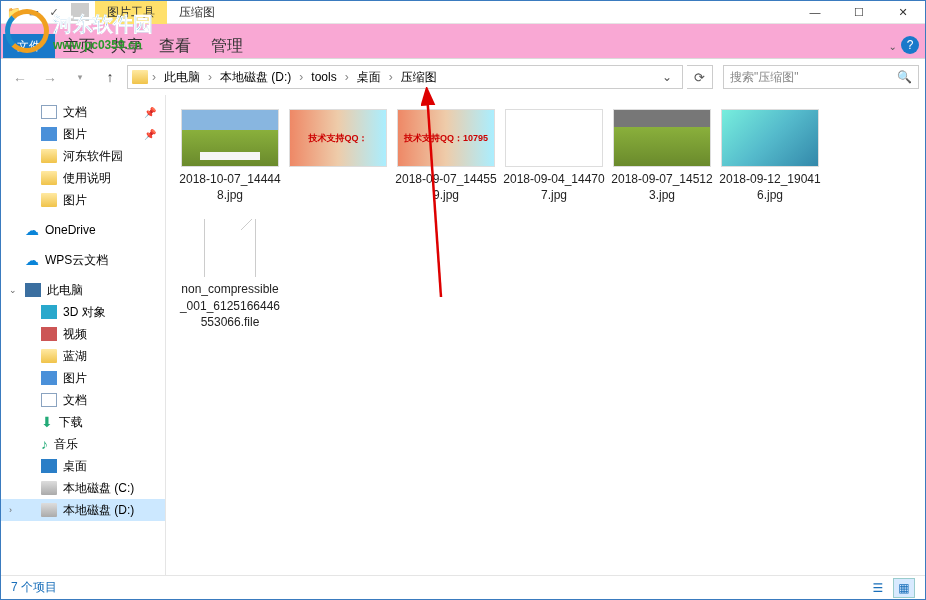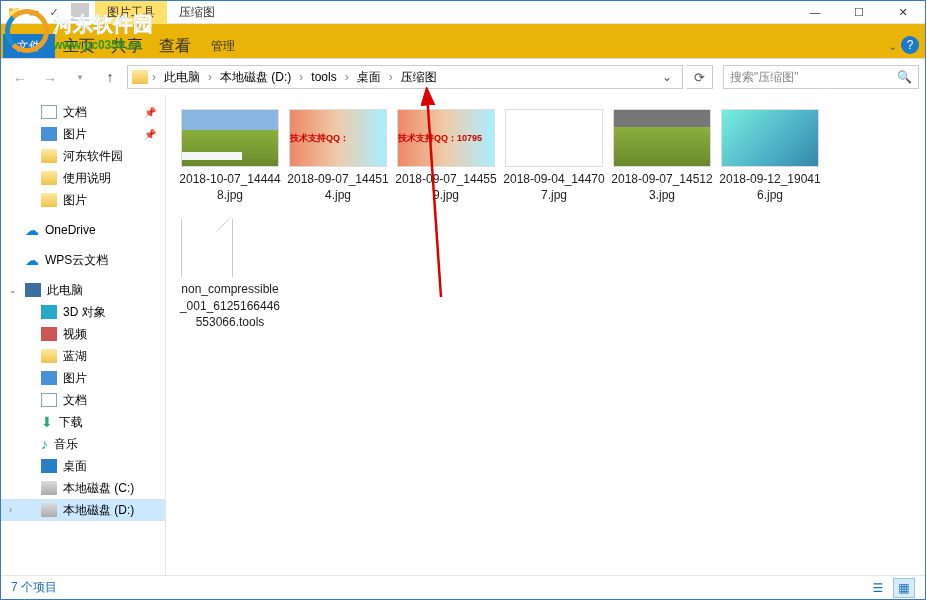--- a/index.html
+++ b/index.html
@@ -9,24 +9,24 @@
 .titlebar { height: 23px; background: #fff; display: flex; align-items: center; border-bottom: 1px solid #e5e5e5; }
 .qat { display: flex; padding-left: 4px; gap: 2px; }
 .qat span { width: 18px; height: 18px; display: flex; align-items: center; justify-content: center; font-size: 11px; color: #555; }
 .title-sep { width: 1px; height: 16px; background: #ccc; margin: 0 6px; }
 .context-tab { background: #ffe06b; color: #333; font-size: 12px; padding: 2px 12px; height: 23px; display: flex; align-items: center; }
 .extra-tab { font-size: 12px; padding: 2px 12px; color: #333; }
 .win-ctrl { margin-left: auto; display: flex; }
 .win-ctrl div { width: 44px; height: 23px; display: flex; align-items: center; justify-content: center; font-size: 11px; color: #333; }
 
 
-.ribbon { height: 35px; background: #eab308; display: flex; align-items: flex-end; border-bottom: 1px solid #dadada; position: relative; }
+.ribbon { height: 35px; background: #f9a8d4; display: flex; align-items: flex-end; border-bottom: 1px solid #dadada; position: relative; }
 .ribbon-file { background: #1979ca; color: #fff; font-size: 12px; padding: 0 14px; height: 24px; display: flex; align-items: center; margin-left: 2px; margin-bottom: 0; }
 .ribbon-tab { font-size: 16px; padding: 0 8px; height: 24px; display: flex; align-items: center; color: #333; }
-.ribbon-mgmt { font-size: 12px; color: #333; padding: 0 12px; height: 24px; display: flex; align-items: center; }
+.ribbon-mgmt { font-size: 16px; color: #333; padding: 0 12px; height: 24px; display: flex; align-items: center; }
 .ribbon-expand { position: absolute; right: 28px; bottom: 6px; font-size: 10px; color: #555; }
 .ribbon-help { position: absolute; right: 6px; bottom: 4px; width: 18px; height: 18px; border-radius: 50%; background: #1979ca; color: #fff; display: flex; align-items: center; justify-content: center; font-size: 12px; }
 
 
 .navbar { height: 36px; display: flex; align-items: center; padding: 0 6px; gap: 4px; }
 .nav-btn { width: 26px; height: 26px; display: flex; align-items: center; justify-content: center; color: #999; font-size: 14px; }
 .nav-btn.active { color: #333; }
 .addr { flex: 1; height: 24px; border: 1px solid #ccc; display: flex; align-items: center; padding: 0 4px; font-size: 12px; gap: 2px; }
 .addr .folder-ic { width: 16px; height: 14px; background: linear-gradient(#ffe9a2,#f0c34a); border-radius: 1px; }
 .addr .crumb { padding: 0 4px; cursor: pointer; }
@@ -55,21 +55,21 @@
 .ic-video { background: #c55; }
 .ic-dl { color: #2a7; font-size: 14px; }
 .ic-music { color: #2a7; font-size: 14px; }
 .ic-desktop { background: #2a7ec7; }
 .pin { margin-left: auto; margin-right: 8px; color: #888; font-size: 10px; }
 .tree-group { margin-top: 8px; }
 
 .content { flex: 1; padding: 12px 10px; overflow: auto; }
 .files { display: flex; flex-wrap: wrap; gap: 0; }
 .file-item { width: 108px; display: flex; flex-direction: column; align-items: center; margin: 2px 0 14px 0; }
-.thumb { width: 98px; height: 58px; border: 1px solid #ddd; background: #fafafa; display: flex; align-items: center; justify-content: flex-start; overflow: hidden; }
+.thumb { width: 98px; height: 58px; border: 1px solid #ddd; background: #fafafa; display: flex; align-items: center; justify-content: center; overflow: hidden; }
 .thumb.grass { background: linear-gradient(#88b6e0 0%, #88b6e0 35%, #8ab03c 35%, #6a8a2c 100%); position: relative; }
 .thumb.grass::after { content:""; position:absolute; bottom:6px; width:60px; height:8px; background:#f5f5f5; }
 .thumb.banner { background: linear-gradient(90deg,#e86,#eca,#aef); position: relative; }
 .thumb.banner span { color:#c00; font-size:9px; font-weight:bold; }
 .thumb.white { background: #fff; }
 .thumb.grass2 { background: linear-gradient(#777 0%,#777 30%,#8ab03c 30%,#6a8a2c 100%); }
 .thumb.jelly { background: linear-gradient(135deg,#7ed,#5bc,#38a); }
 .thumb.none { border:none; background:transparent; }
 .thumb.none .blank { width: 52px; height: 66px; background:#fff; border:1px solid #ccc; position:relative; }
 .thumb.none .blank::after { content:""; position:absolute; top:0; right:0; width:14px; height:14px; background:linear-gradient(135deg,transparent 48%,#ccc 50%, #fff 52%); }
@@ -244,21 +244,20 @@
   <div class="content">
     <div class="files" id="files">
         <div class="file-item">
           <div class="thumb grass"></div>
           <div class="fname">2018-10-07_144448.jpg</div>
         </div>
         <div class="file-item">
           <div class="thumb banner">
             <span>技术支持QQ：</span>
           </div>
-          <div class="fname">2018-09-07_144514.jpg</div>
         </div>
         <div class="file-item">
           <div class="thumb banner">
             <span>技术支持QQ：10795</span>
           </div>
           <div class="fname">2018-09-07_144559.jpg</div>
         </div>
         <div class="file-item">
           <div class="thumb white"></div>
           <div class="fname">2018-09-04_144707.jpg</div>
@@ -268,21 +267,21 @@
           <div class="fname">2018-09-07_145123.jpg</div>
         </div>
         <div class="file-item">
           <div class="thumb jelly"></div>
           <div class="fname">2018-09-12_190416.jpg</div>
         </div>
         <div class="file-item">
           <div class="thumb none">
             <div class="blank"></div>
           </div>
-          <div class="fname">non_compressible_001_6125166446553066.tools</div>
+          <div class="fname">non_compressible_001_6125166446553066.file</div>
         </div>
       </div>
   </div>
 </div>
 
 <svg class="arrow" viewBox="0 0 30 220">
   <defs>
       <marker id="ah" markerWidth="10" markerHeight="10" refX="5" refY="3" orient="auto">
     <path d="M0,0 L8,3 L0,6 Z" fill="#d00"></path>
       </marker>

